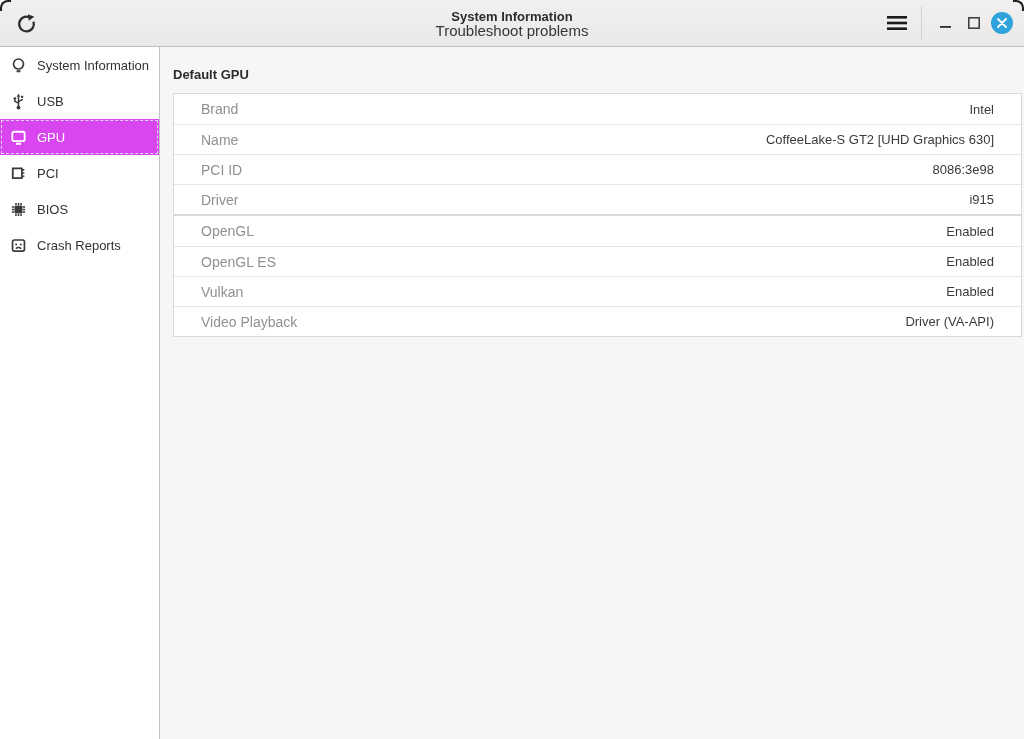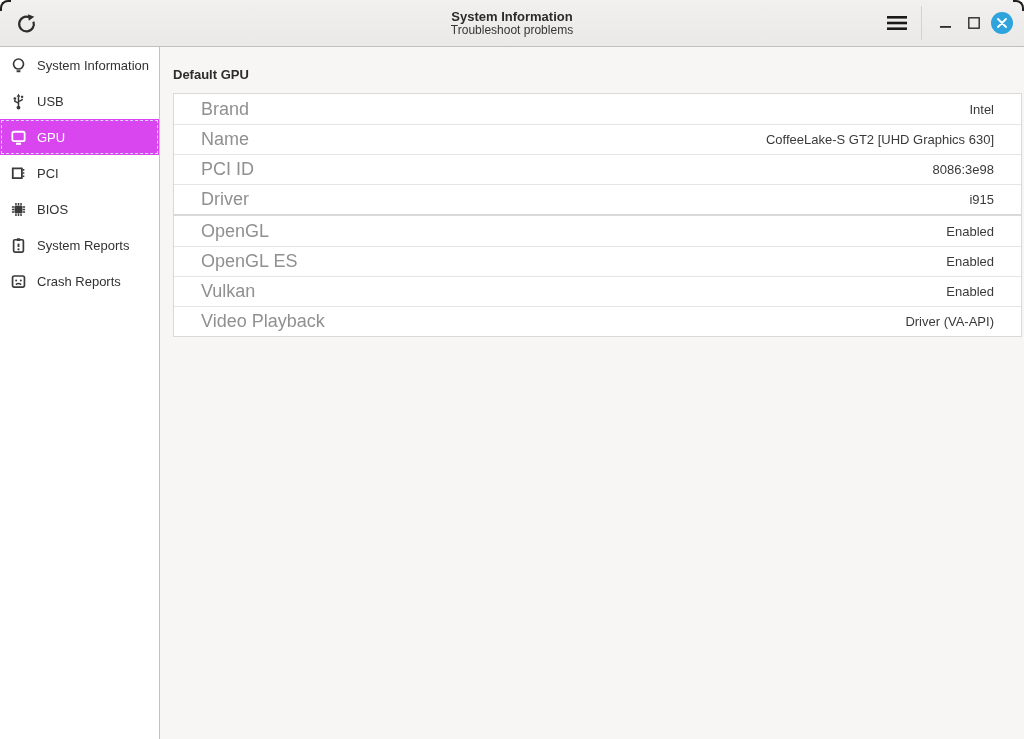--- a/index.html
+++ b/index.html
@@ -21,21 +21,21 @@
     border-bottom:1px solid #c1c0bf;
     border-radius:8px 8px 0 0;
     padding:0 8px 0 10px;
   }
   .title-block {
     position:absolute; left:200px; right:200px; top:0; bottom:1px;
     display:flex; flex-direction:column; align-items:center; justify-content:center;
     pointer-events:none;
   }
   .title    { font-size:13px; font-weight:bold; color:#2b2b2b; line-height:15px; }
-  .subtitle { font-size:12px; color:#363636; line-height:13px; }
+  .subtitle { font-size:15px; color:#363636; line-height:13px; }
   .tb-btn {
     width:32px; height:32px; border:none; background:transparent; border-radius:3px;
     display:flex; align-items:center; justify-content:center; padding:0; cursor:pointer;
   }
   .controls { margin-left:auto; display:flex; align-items:center; }
   .tb-sep { width:1px; height:34px; background:#d3d2d1; margin:0 10px 0 8px; }
   .win-btn {
     width:28px; height:28px; border:none; background:transparent;
     display:flex; align-items:center; justify-content:center; padding:0; cursor:pointer;
   }
@@ -64,21 +64,21 @@
 
   .main { flex:1; background:#f7f6f5; padding:12px 2px 0 13px; overflow:hidden; }
   .section-title { font-size:13px; font-weight:bold; color:#2c2c2c; margin:8px 0 11px 0; }
   .section + .section .section-title { margin-top:26px; }
   .card { background:#ffffff; border:1px solid #d9d9d9; }
   .info-row {
     height:30px; display:flex; align-items:center; justify-content:space-between;
     padding:0 27px; border-top:1px solid #e5e5e5;
   }
   .info-row:first-child { border-top:none; }
-  .row-label { font-size:18px; color:#909090;text-align:right; }
+  .row-label { font-size:14px; color:#909090;text-align:right; }
   .row-value { font-size:13px; color:#3a3a3a; }
 </style>
 </head>
 <body>
 
 <div class="window">
   <div class="corner left"></div>
   <div class="corner right"></div>
 
   <div class="titlebar">
@@ -177,29 +177,20 @@
         <svg class="side-icon" width="17" height="17" viewBox="0 0 16 16" fill="none" stroke-width="1.6">
           <rect class="fillpart" x="4.4" y="4.4" width="7.2" height="7.2" rx="1" stroke="none"></rect>
           <path d="M5.6 4.2 V1.8 M8 4.2 V1.8 M10.4 4.2 V1.8" stroke-width="1.4"></path>
           <path d="M5.6 14.2 V11.8 M8 14.2 V11.8 M10.4 14.2 V11.8" stroke-width="1.4"></path>
           <path d="M4.2 5.6 H1.8 M4.2 8 H1.8 M4.2 10.4 H1.8" stroke-width="1.4"></path>
           <path d="M14.2 5.6 H11.8 M14.2 8 H11.8 M14.2 10.4 H11.8" stroke-width="1.4"></path>
         </svg>
         <span>BIOS</span>
       </div>
 
-      <div class="side-item">
-        <svg class="side-icon" width="17" height="17" viewBox="0 0 16 16" fill="none" stroke-width="1.6">
-          <rect x="3.4" y="2.6" width="9.2" height="11.6" rx="1.2"></rect>
-          <rect class="fillpart" x="6.3" y="1.2" width="3.4" height="2.6" rx="0.6" stroke="none"></rect>
-          <path d="M8 6.2 V9.4" stroke-width="1.8"></path>
-          <circle class="fillpart" cx="8" cy="11.6" r="1.05" stroke="none"></circle>
-        </svg>
-        <span>System Reports</span>
-      </div>
 
       <div class="side-item">
         <svg class="side-icon" width="17" height="17" viewBox="0 0 16 16" fill="none" stroke-width="1.6">
           <rect x="2.4" y="2.8" width="11.2" height="10.4" rx="1.6"></rect>
           <circle class="fillpart" cx="5.8" cy="7" r="0.95" stroke="none"></circle>
           <circle class="fillpart" cx="10.2" cy="7" r="0.95" stroke="none"></circle>
           <path d="M5.5 10.9 Q8 9 10.5 10.9" stroke-width="1.4"></path>
         </svg>
         <span>Crash Reports</span>
       </div>

